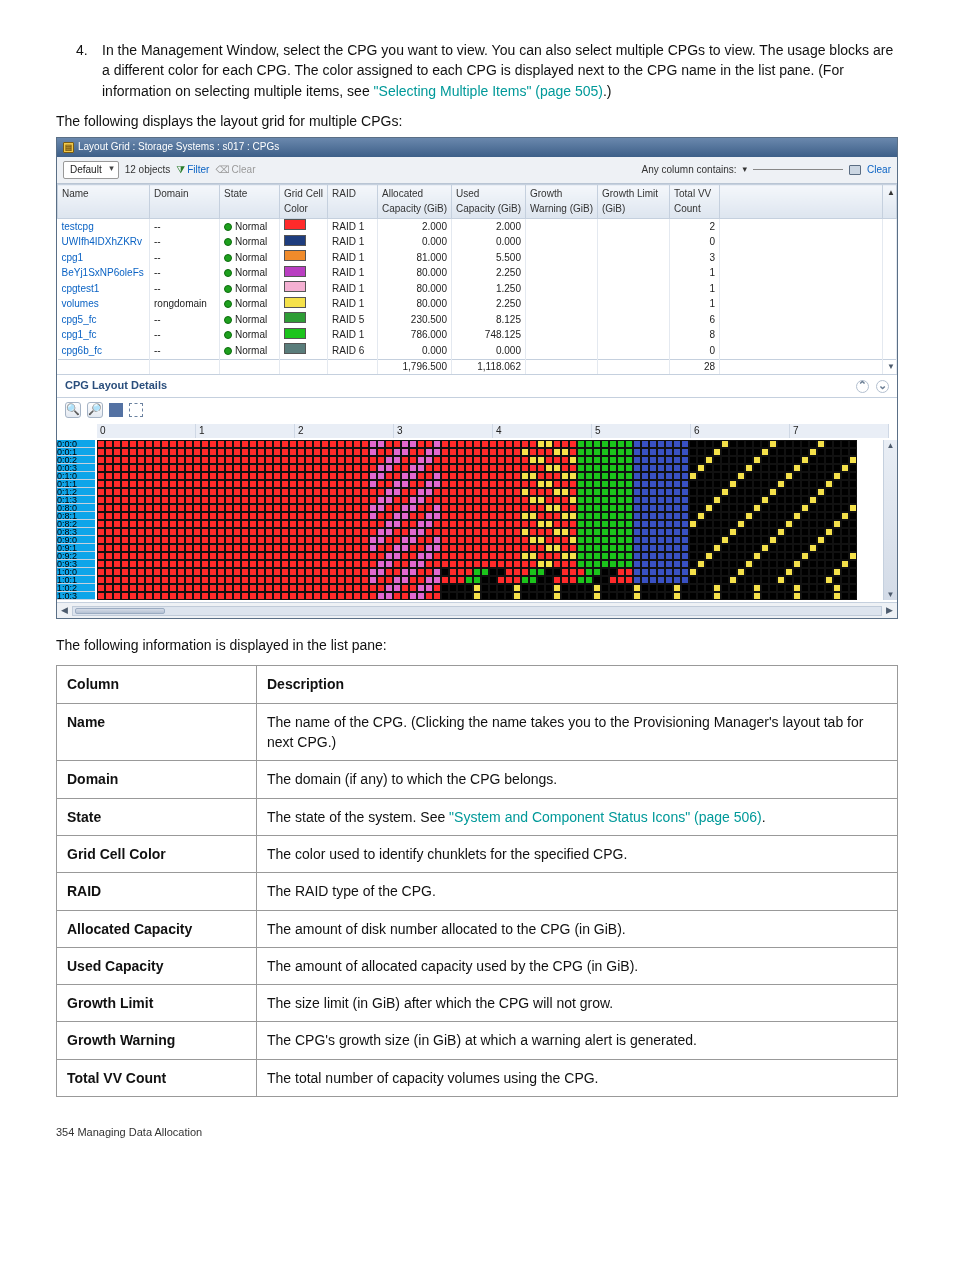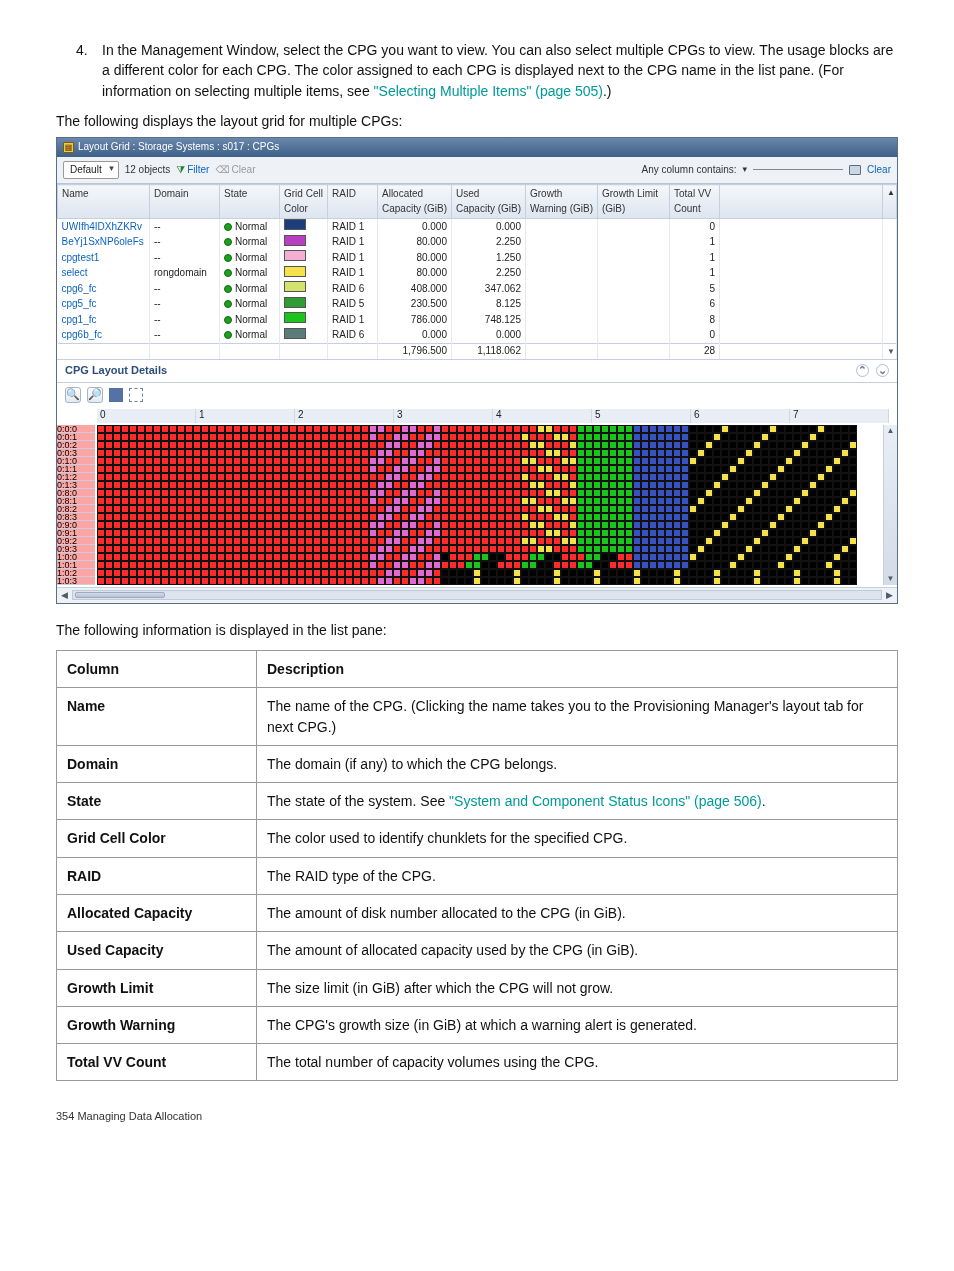--- a/index.html
+++ b/index.html
@@ -104,21 +104,21 @@
     font-size:11px;
   }
   .pane-title .actions span { font-size:11px; color:#6a7d93; margin-left:4px; border:1px solid #b3c0d0; border-radius:50%; width:13px; height:13px; display:inline-flex; align-items:center; justify-content:center;}
   .zoom-row { background:#fff; padding:4px 8px; display:flex; gap:6px; align-items:center;}
   .zoom-row .zbtn { width:16px; height:16px; border:1px solid #a5b3c5; border-radius:3px; display:inline-flex; align-items:center; justify-content:center; color:#2a64a2; font-weight:bold; font-size:11px; background:linear-gradient(#fefefe,#e3e9f1);}
   .blue-square { width:14px; height:14px; background:#5472a3; }
   .fit-icon { width:14px; height:14px; border:1px dashed #6b82a0; }
 
   .grid-viz { position:relative; background:#fff; padding: 18px 8px 2px 40px; }
   .rlabels { position:absolute; left:0; top:18px; bottom:2px; width:38px; font-size:9px; color:#000; text-align:right;}
-  .rlabels div { height:8px; line-height:8px; padding-right:19px; background:#fca5a5; border-bottom:1px solid #c6d0dd;}
+  .rlabels div { height:8px; line-height:8px; padding-right:19px; background:#0ea5e9; border-bottom:1px solid #c6d0dd;}
   .collabels { position:absolute; left:40px; right:8px; top:2px; height:14px; display:flex;}
   .collabels span { flex:1; font-size:10px; color:#222; background:#e9eef6; border-right:1px solid #cfd8e5; padding-left:3px; display:flex; align-items:flex-end;}
   .pixels { display:flex; flex-direction:column; }
   .pxrow { display:flex; height:8px; }
   .pxrow i { width:8px; height:8px; border:1px solid #111; border-radius:0; margin:0; display:inline-block;}
   .hscroll { background:#eef1f5; border-top:1px solid #c5d0de; height:16px; display:flex; align-items:center; padding:0 4px; gap:4px;}
   .hscroll .arrow { font-size:9px; color:#4d5b6d;}
   .hscroll .track { flex:1; height:10px; background:#dde4ee; border:1px solid #c0cbd9; position:relative;}
   .hscroll .thumb { position:absolute; left:2px; top:1px; height:6px; width:90px; background:linear-gradient(#d4dbe7,#b5c2d4); border:1px solid #9bacc2; border-radius:2px;}
   .vscrollbar { position:absolute; right:0; top:18px; bottom:2px; width:14px; background:linear-gradient(#e9eef5,#d3dbe7); border-left:1px solid #c5d0de; display:flex; flex-direction:column; justify-content:space-between; align-items:center; font-size:8px; color:#4d5b6d;}
@@ -206,32 +206,64 @@
         <th>Used Capacity (GiB)</th>
         <th>Growth Warning (GiB)</th>
         <th>Growth Limit (GiB)</th>
         <th>Total VV Count</th>
         <th></th>
         <th class="scroll-col scroll-arrow">▲</th>
       </tr>
     </thead>
     <tbody id="tbody">
         <tr class="row">
+          <td class="name-cell">testcpg</td>
+          <td>--</td>
+          <td>
+            <span class="state-cell"><span class="dot"></span>Normal</span>
+          </td>
+          <td><span class="swatch" style="background:#ff2a2a"></span></td>
+          <td>RAID 1</td>
+          <td class="num-r">2.000</td>
+          <td class="num-r">2.000</td>
+          <td><disabled></disabled></td>
+          <td><disabled></disabled></td>
+          <td class="num-r">2</td>
+          <td></td>
+          <td class="scroll-col"></td>
+        </tr>
+        <tr class="row">
           <td class="name-cell">UWIfh4IDXhZKRv</td>
           <td>--</td>
           <td>
             <span class="state-cell"><span class="dot"></span>Normal</span>
           </td>
           <td><span class="swatch" style="background:#1e3d7e"></span></td>
           <td>RAID 1</td>
           <td class="num-r">0.000</td>
           <td class="num-r">0.000</td>
           <td><disabled></disabled></td>
           <td><disabled></disabled></td>
           <td class="num-r">0</td>
+          <td></td>
+          <td class="scroll-col"></td>
+        </tr>
+        <tr class="row">
+          <td class="name-cell">cpg1</td>
+          <td>--</td>
+          <td>
+            <span class="state-cell"><span class="dot"></span>Normal</span>
+          </td>
+          <td><span class="swatch" style="background:#f08b2b"></span></td>
+          <td>RAID 1</td>
+          <td class="num-r">81.000</td>
+          <td class="num-r">5.500</td>
+          <td><disabled></disabled></td>
+          <td><disabled></disabled></td>
+          <td class="num-r">3</td>
           <td></td>
           <td class="scroll-col"></td>
         </tr>
         <tr class="row">
           <td class="name-cell">BeYj1SxNP6oleFs</td>
           <td>--</td>
           <td>
             <span class="state-cell"><span class="dot"></span>Normal</span>
           </td>
           <td><span class="swatch" style="background:#b93ec1"></span></td>
@@ -254,48 +286,32 @@
           <td>RAID 1</td>
           <td class="num-r">80.000</td>
           <td class="num-r">1.250</td>
           <td><disabled></disabled></td>
           <td><disabled></disabled></td>
           <td class="num-r">1</td>
           <td></td>
           <td class="scroll-col"></td>
         </tr>
         <tr class="row">
-          <td class="name-cell">select</td>
+          <td class="name-cell">volumes</td>
           <td>rongdomain</td>
           <td>
             <span class="state-cell"><span class="dot"></span>Normal</span>
           </td>
           <td><span class="swatch" style="background:#f5e14a"></span></td>
           <td>RAID 1</td>
           <td class="num-r">80.000</td>
           <td class="num-r">2.250</td>
           <td><disabled></disabled></td>
           <td><disabled></disabled></td>
           <td class="num-r">1</td>
-          <td></td>
-          <td class="scroll-col"></td>
-        </tr>
-        <tr class="row">
-          <td class="name-cell">cpg6_fc</td>
-          <td>--</td>
-          <td>
-            <span class="state-cell"><span class="dot"></span>Normal</span>
-          </td>
-          <td><span class="swatch" style="background:#d3e36e"></span></td>
-          <td>RAID 6</td>
-          <td class="num-r">408.000</td>
-          <td class="num-r">347.062</td>
-          <td><disabled></disabled></td>
-          <td><disabled></disabled></td>
-          <td class="num-r">5</td>
           <td></td>
           <td class="scroll-col"></td>
         </tr>
         <tr class="row">
           <td class="name-cell">cpg5_fc</td>
           <td>--</td>
           <td>
             <span class="state-cell"><span class="dot"></span>Normal</span>
           </td>
           <td><span class="swatch" style="background:#2e9d35"></span></td>

